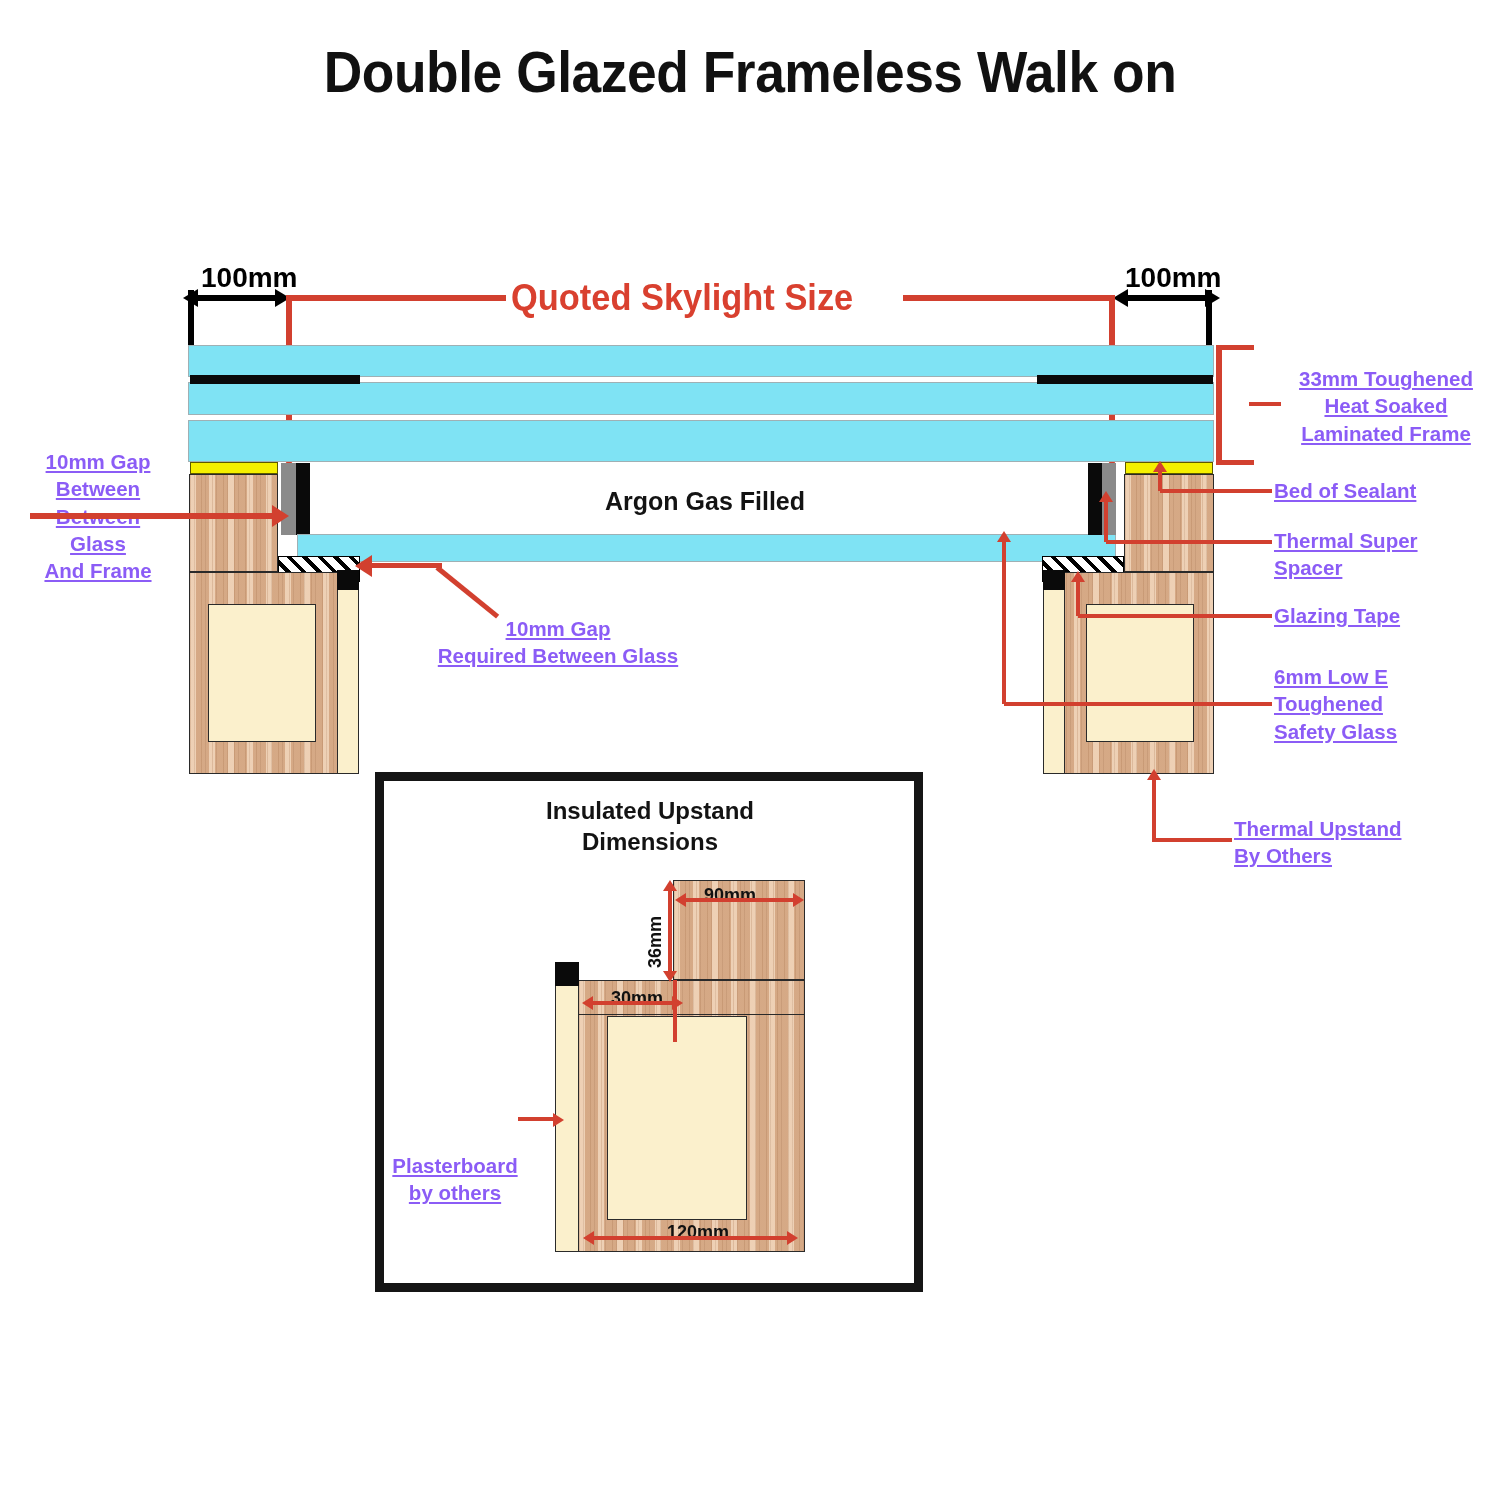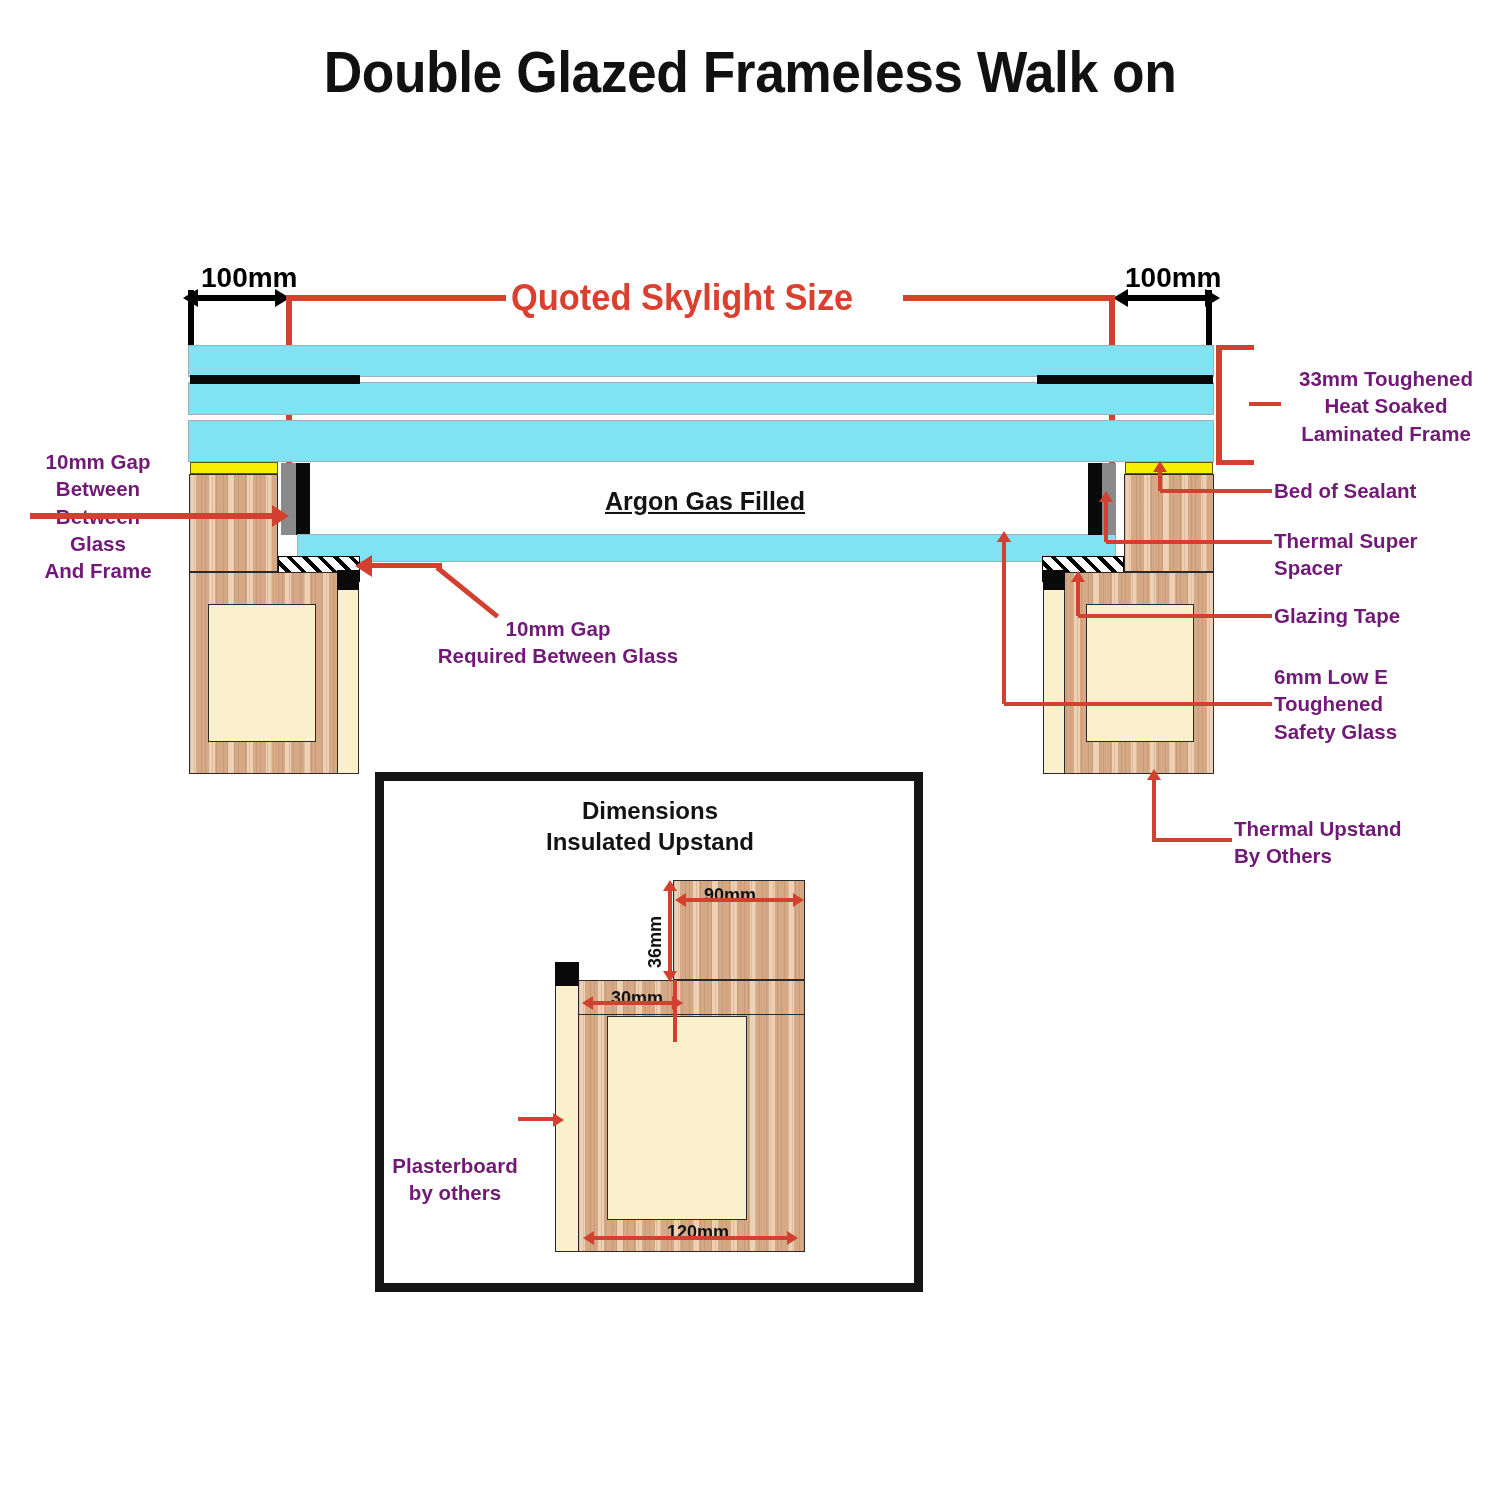--- a/index.html
+++ b/index.html
@@ -10,32 +10,32 @@
 
   
   #title{
     left:0;top:38px;width:1500px;text-align:center;
     font-size:58px;font-weight:bold;color:#111111;
     letter-spacing:-0.5px;
     transform:scaleX(0.92);transform-origin:center top;
   }
 
   
-  .lbl{font-size:20.5px;font-weight:bold;color:#701a75;line-height:1.33;}
+  .lbl{font-size:20.5px;font-weight:bold;color:#8b5cf6;line-height:1.33;text-decoration:underline;}
   .lbl.c{text-align:center;}
   .lbl.l{text-align:left;}
 
   .dimtxt{font-size:28px;font-weight:bold;color:#000;}
   .dimtxt-red{font-size:18px;font-weight:bold;color:#111;}
 
   #quoted-size{
     font-size:37px;font-weight:bold;color:#D9402F;white-space:nowrap;
     transform:scaleX(0.93);transform-origin:left center;
   }
-  #argon{font-size:25px;font-weight:bold;color:#131313;white-space:nowrap;text-decoration:underline;}
+  #argon{font-size:25px;font-weight:bold;color:#131313;white-space:nowrap;}
 
   
   .glass{
     background:#7FE3F4;border:1.5px solid #9fb0b4;box-sizing:border-box;
   }
   .wood{
     background:
       repeating-linear-gradient(90deg,
         rgba(150,95,55,.20) 0px, rgba(150,95,55,.20) 1px,
         rgba(255,255,255,0) 1px, rgba(255,255,255,0) 4px,
@@ -218,22 +218,22 @@
     <div>Thermal Upstand</div>
     <div>By Others</div>
   </div>
   <div class="rl" style="left:1152px;top:838px;width:80px;height:4px;"></div>
   <div class="rl" style="left:1152px;top:778px;width:4px;height:62px;"></div>
   <div class="ar ar-u-s" style="left:1147px;top:769px;"></div>
 
   <div class="abs" id="inset-box"></div>
 
   <div class="abs" id="inset-title" style="left:470px;top:795px;width:360px;">
+    <div>Insulated Upstand</div>
     <div>Dimensions</div>
-    <div>Insulated Upstand</div>
   </div>
 
   <div class="abs wood" style="left:673px;top:880px;width:132px;height:100px;"></div>
 
   <div class="abs wood" style="left:578px;top:980px;width:227px;height:40px;"></div>
 
   <div class="abs wood" style="left:578px;top:1014px;width:227px;height:238px;"></div>
 
   <div class="abs insul" style="left:607px;top:1016px;width:140px;height:204px;"></div>
 

